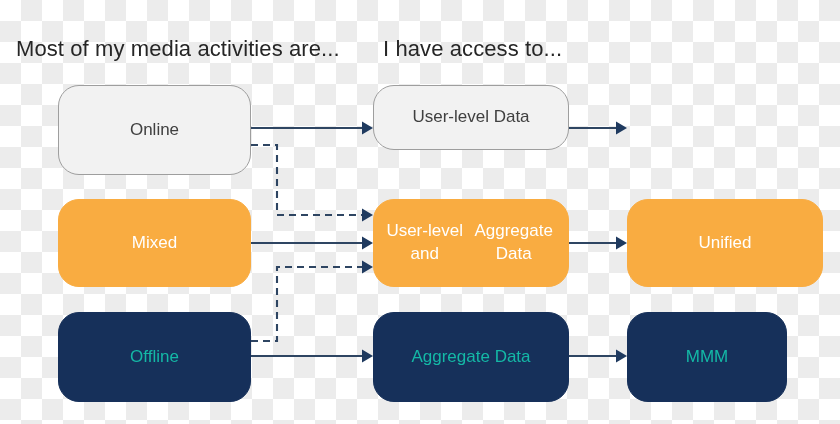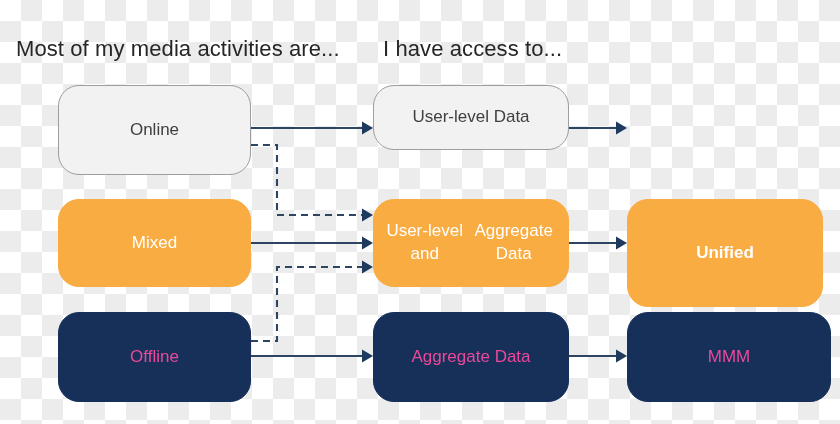--- a/index.html
+++ b/index.html
@@ -53,21 +53,21 @@
     color: #404040;
   }
   .node-orange {
     background: #f9ac41;
     border: 1.3px solid #f9ac41;
     color: #ffffff;
   }
   .node-navy {
     background: #16305a;
     border: 1.3px solid #16305a;
-    color: #ec4899;
+    color: #14b8a6;
   }
 
   
   #connectors {
     position: absolute;
     left: 0;
     top: 0;
     width: 840px;
     height: 424px;
     pointer-events: none;
@@ -113,25 +113,25 @@
   <div class="node node-orange" style="left:373px; top:199px; width:196px; height:88px; flex-direction:row;">
     <span class="node-label">User-level and</span>
     <span class="node-label">Aggregate Data</span>
   </div>
 
   <div class="node node-navy" style="left:373px; top:312px; width:196px; height:90px;">
     <span class="node-label">Aggregate Data</span>
   </div>
 
 
-  <div class="node node-orange" style="left:627px; top:199px; width:196px; height:108px;font-weight:bold;">
+  <div class="node node-orange" style="left:627px; top:199px; width:196px; height:88px;">
     <span class="node-label">Unified</span>
   </div>
 
-  <div class="node node-navy" style="left:627px; top:312px; width:204px; height:90px;">
+  <div class="node node-navy" style="left:627px; top:312px; width:160px; height:90px;">
     <span class="node-label">MMM</span>
   </div>
 
   <svg id="connectors" viewBox="0 0 840 424" xmlns="http://www.w3.org/2000/svg">
 
     <g>
       <line class="edge-solid" x1="251" y1="128" x2="362" y2="128"></line>
       <polygon class="arrow-head" points="362,121.5 373,128 362,134.5"></polygon>
     </g>
 

